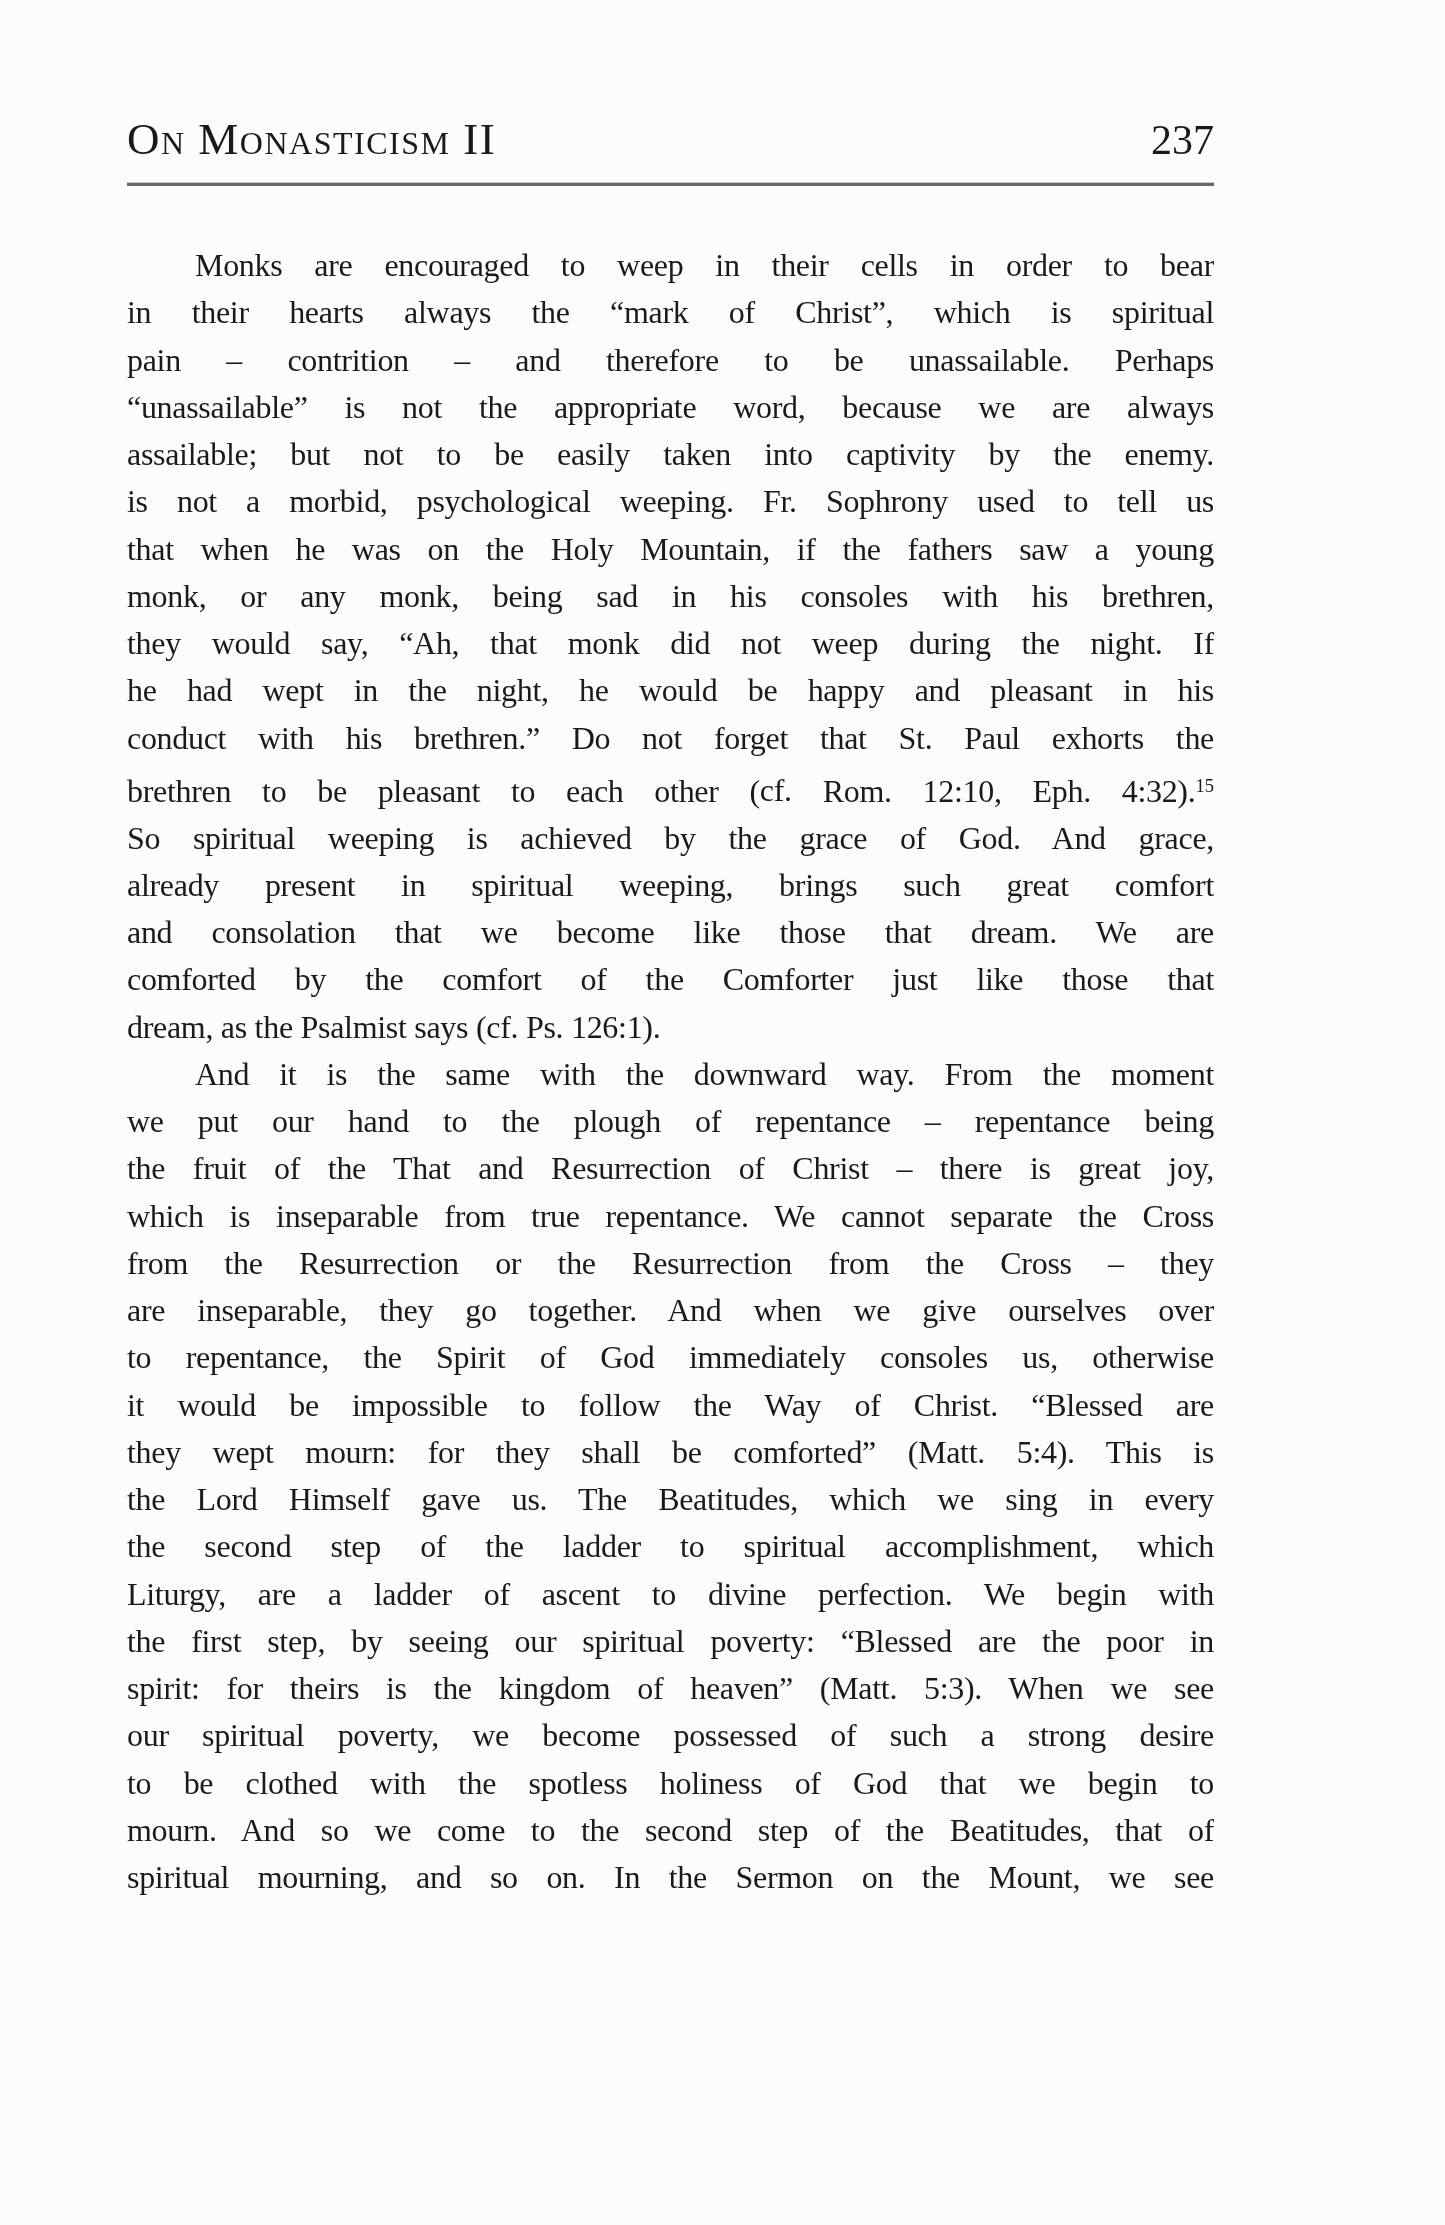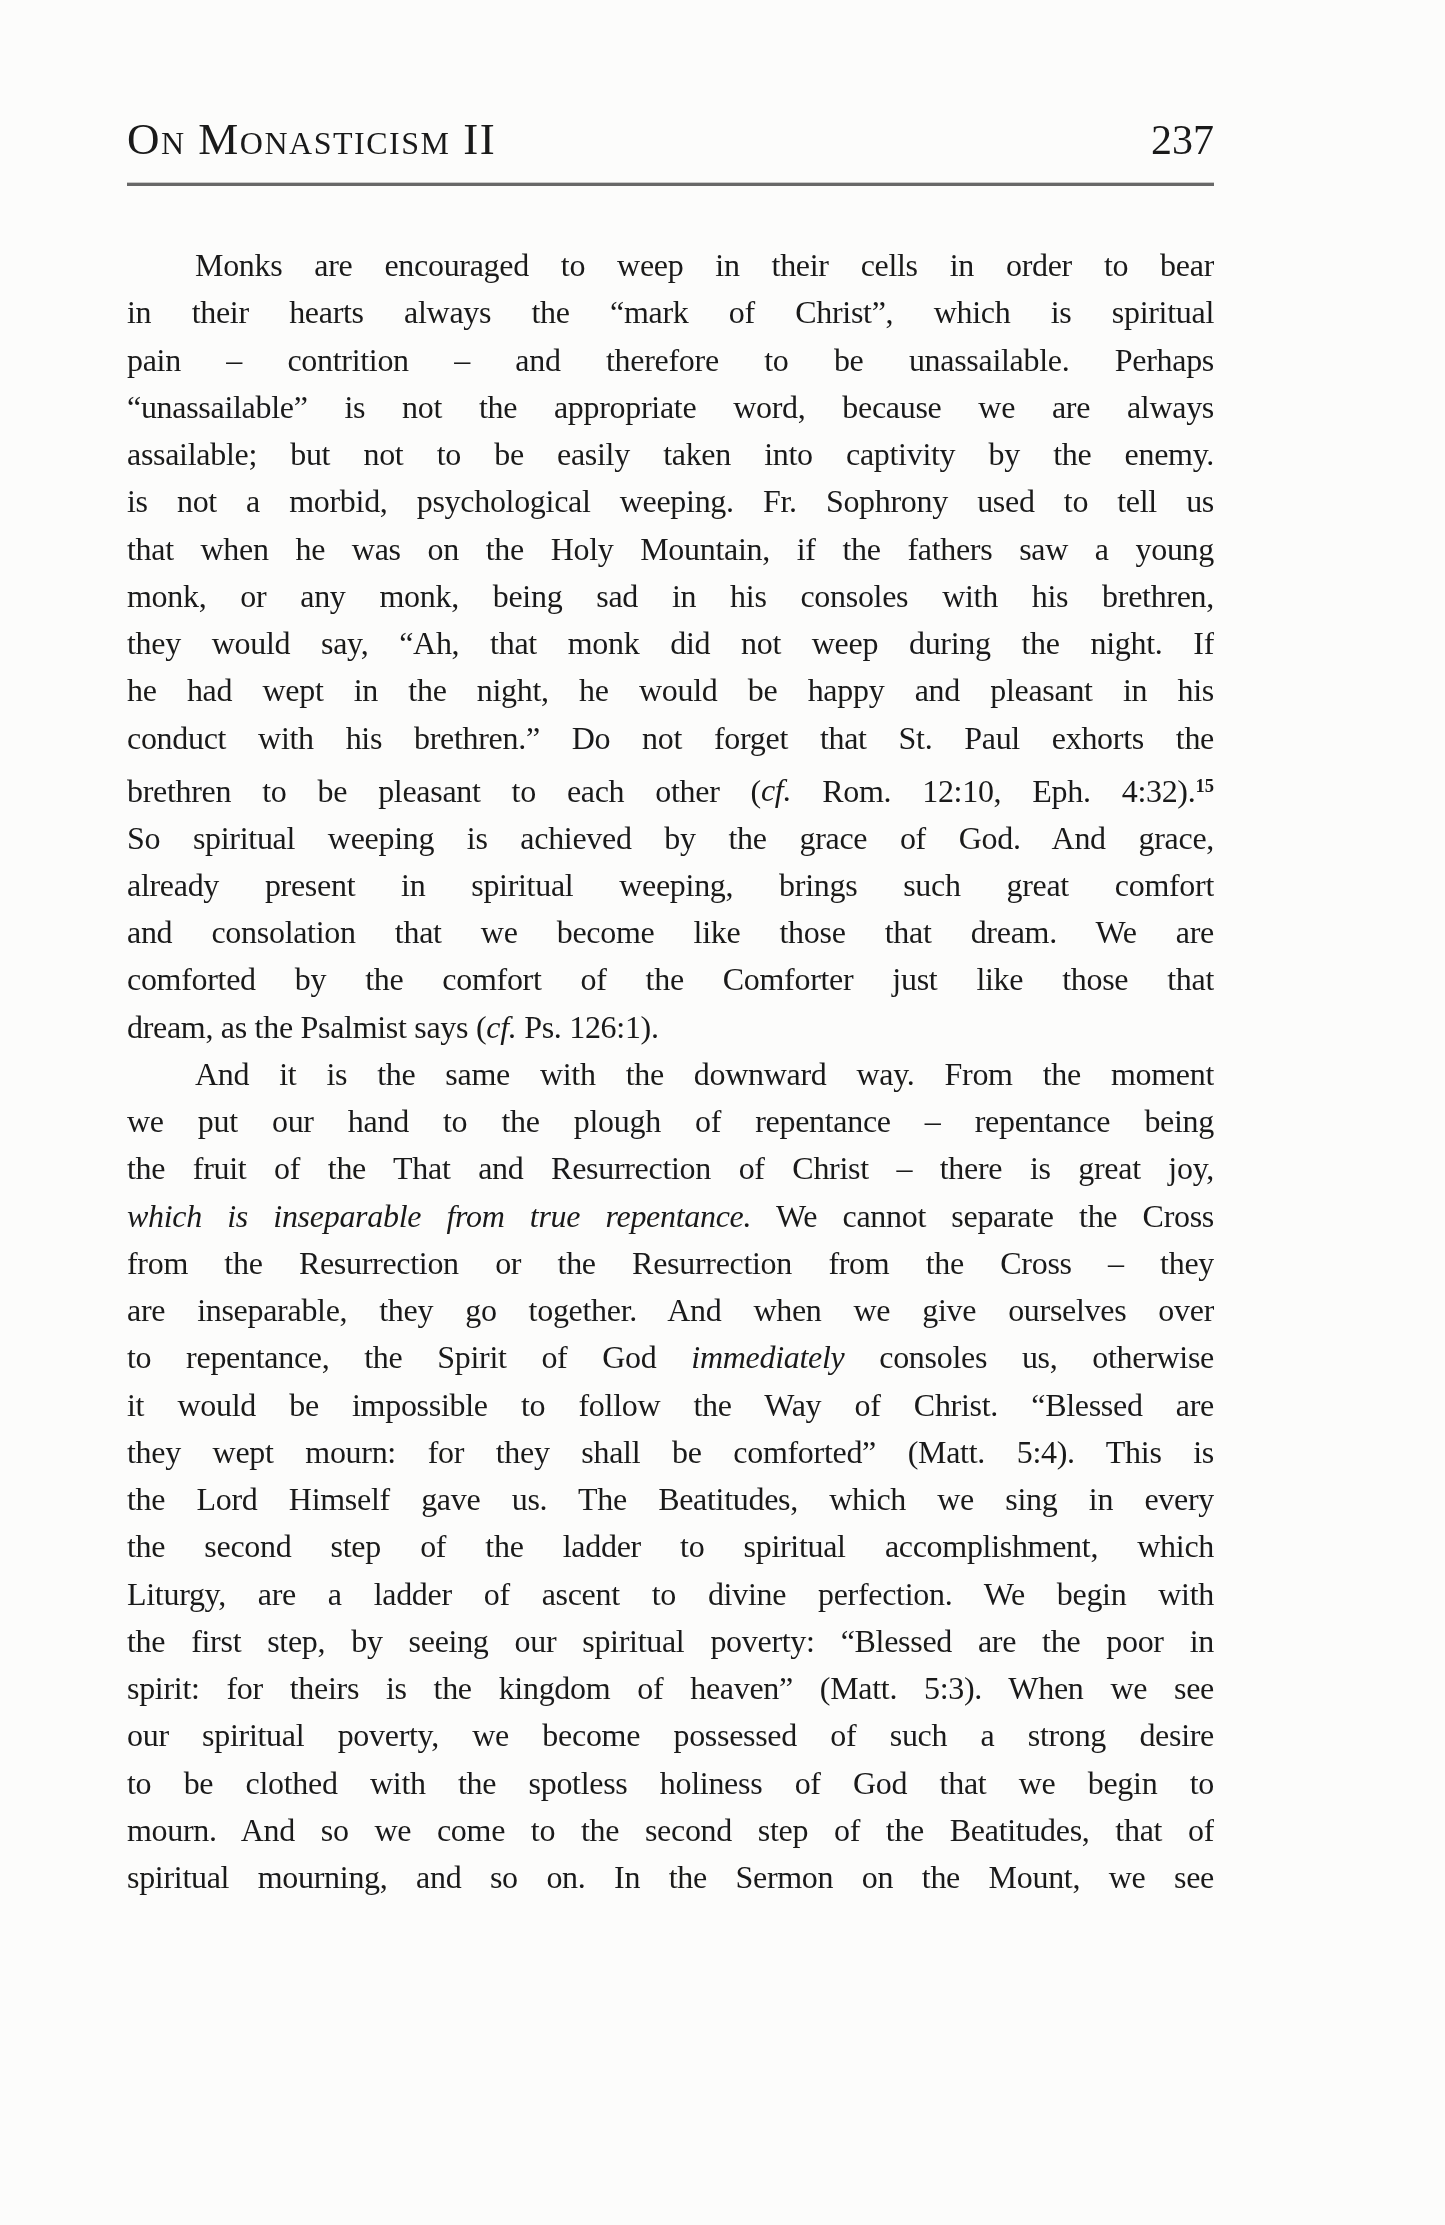--- a/index.html
+++ b/index.html
@@ -42,26 +42,25 @@
   }
   .para{margin:0;}
   .line{
     text-align:justify;
     text-align-last:justify;
     text-justify:inter-word;
     overflow:hidden;
   }
   .line.indent{text-indent:68px;}
   .line.flush{text-align-last:left;}
-  .it{font-style:italic;margin-top:30px;}
+  .it{margin-top:30px;}
   .sup{
     font-size:0.58em;
     vertical-align:0.52em;
     letter-spacing:0;
-    font-weight:bold;
   }
 </style>
 </head>
 <body>
 
 <div class="sheet">
   <div class="header">
     <div class="running-title">On Monasticism II</div>
     <div class="page-number">237</div>
   </div>

